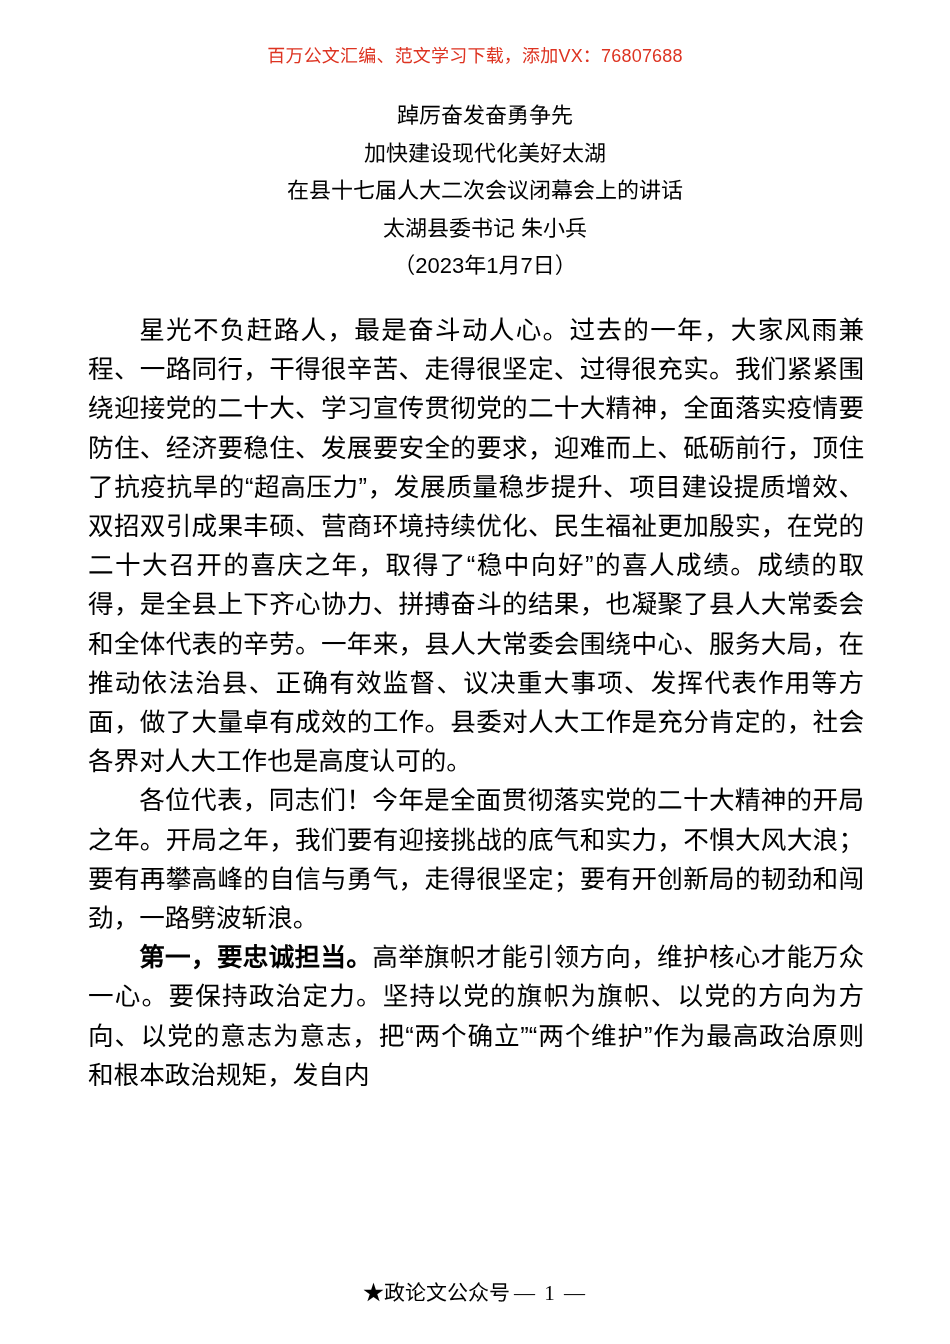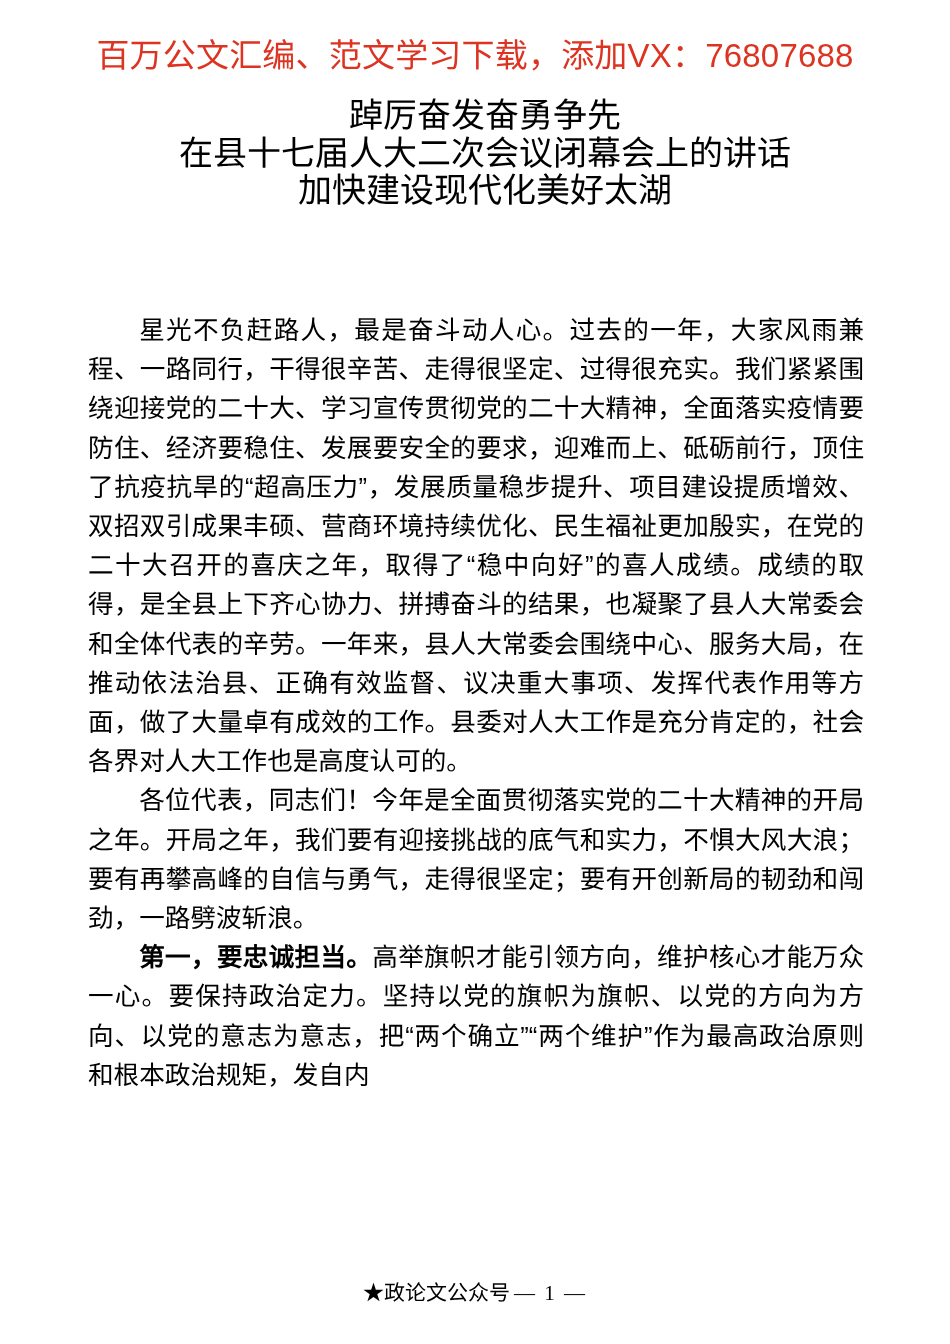--- a/index.html
+++ b/index.html
@@ -23,37 +23,37 @@
   }
 
   
   .promo {
     position: absolute;
     top: 39px;
     left: 0;
     width: 950px;
     text-align: center;
     color: #dd3321;
-    font-size: 33px;
+    font-size: 18px;
     line-height: 34px;
     letter-spacing: 0.2px;
     font-family: "Liberation Sans", "DejaVu Sans", sans-serif;
     white-space: nowrap;
   }
 
   
   .title-block {
     position: absolute;
     top: 97px;
     left: 0;
     width: 950px;
     text-align: center;
   }
   .title-line {
-    font-size: 34px;
+    font-size: 22px;
     line-height: 37.5px;
     color: #000;
     white-space: nowrap;
     font-family: "Liberation Sans", "DejaVu Sans", sans-serif;
     margin-left: 20px;
   }
 
   
   .body-area {
     position: absolute;
@@ -93,22 +93,24 @@
 </style>
 </head>
 <body>
 
 <div class="page">
 
   <div class="promo">百万公文汇编、范文学习下载，添加VX：76807688</div>
 
   <div class="title-block">
     <div class="title-line">踔厉奋发奋勇争先</div>
+    <div class="title-line">加快建设现代化美好太湖</div>
     <div class="title-line">在县十七届人大二次会议闭幕会上的讲话</div>
-    <div class="title-line">加快建设现代化美好太湖</div>
+    <div class="title-line">太湖县委书记  朱小兵</div>
+    <div class="title-line">（2023年1月7日）</div>
   </div>
 
   <div class="body-area">
     <p class="para indent">星光不负赶路人，最是奋斗动人心。过去的一年，大家风雨兼程、一路同行，干得很辛苦、走得很坚定、过得很充实。我们紧紧围绕迎接党的二十大、学习宣传贯彻党的二十大精神，全面落实疫情要防住、经济要稳住、发展要安全的要求，迎难而上、砥砺前行，顶住了抗疫抗旱的“超高压力”，发展质量稳步提升、项目建设提质增效、双招双引成果丰硕、营商环境持续优化、民生福祉更加殷实，在党的二十大召开的喜庆之年，取得了“稳中向好”的喜人成绩。成绩的取得，是全县上下齐心协力、拼搏奋斗的结果，也凝聚了县人大常委会和全体代表的辛劳。一年来，县人大常委会围绕中心、服务大局，在推动依法治县、正确有效监督、议决重大事项、发挥代表作用等方面，做了大量卓有成效的工作。县委对人大工作是充分肯定的，社会各界对人大工作也是高度认可的。</p>
     <p class="para indent">各位代表，同志们！今年是全面贯彻落实党的二十大精神的开局之年。开局之年，我们要有迎接挑战的底气和实力，不惧大风大浪；要有再攀高峰的自信与勇气，走得很坚定；要有开创新局的韧劲和闯劲，一路劈波斩浪。</p>
     <p class="para indent"><b class="lead">第一，要忠诚担当。</b><span>高举旗帜才能引领方向，维护核心才能万众一心。要保持政治定力。坚持以党的旗帜为旗帜、以党的方向为方向、以党的意志为意志，把“两个确立”“两个维护”作为最高政治原则和根本政治规矩，发自内</span></p>
   </div>
 
   <div class="footer">
     <span class="mark">★政论文公众号</span><span class="pageno">— 1 —</span>

